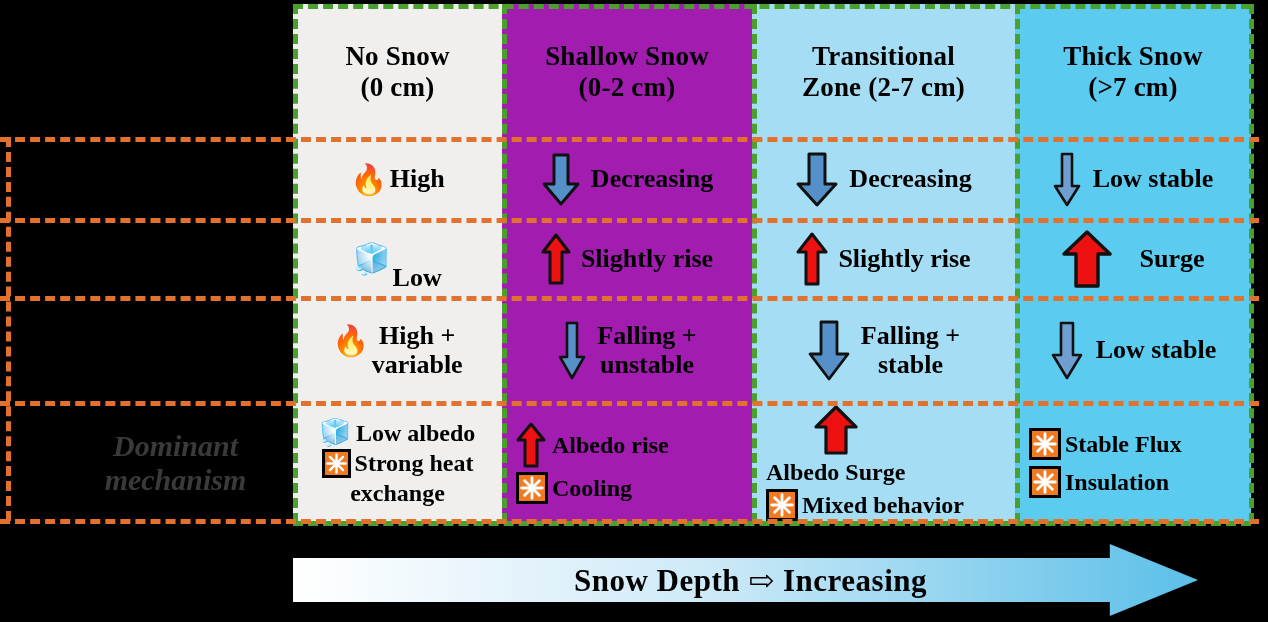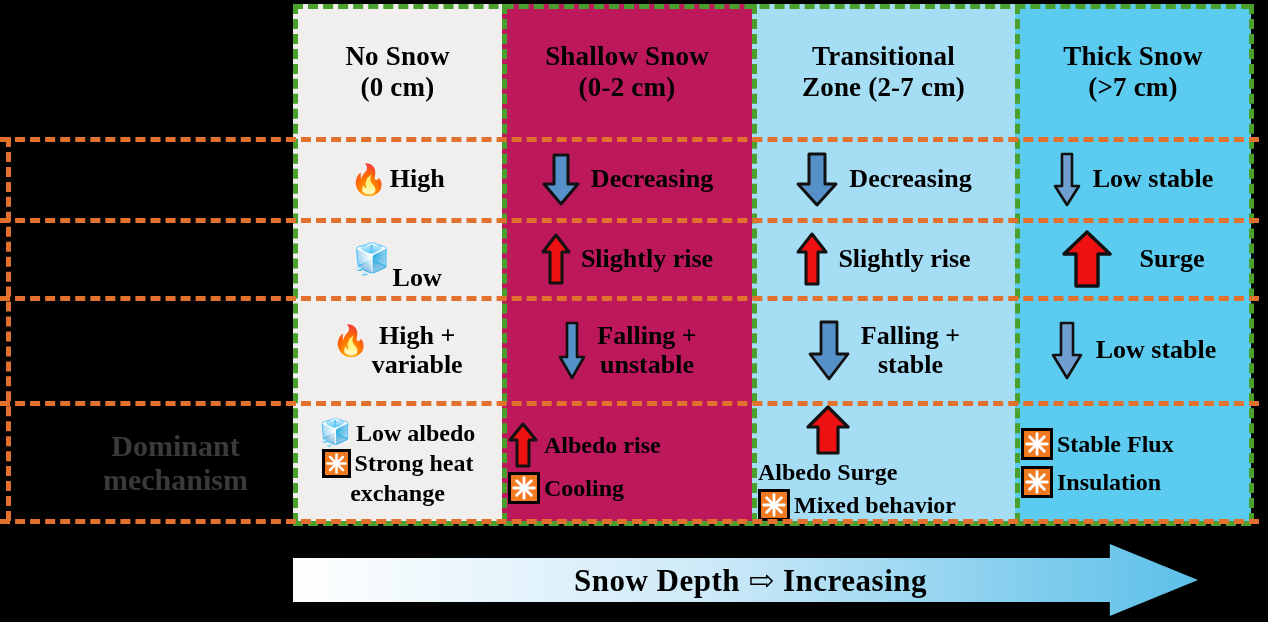--- a/index.html
+++ b/index.html
@@ -18,26 +18,26 @@
     width: 958px; height: 519px;
     display: grid;
     grid-template-columns: 209px 250px 263px 236px;
     grid-template-rows: 135px 81px 78px 105px 120px;
   }
   .cell {
     position: relative;
     display: flex; align-items: center; justify-content: center;
     text-align: center;
     color: #000;
-    padding: 2px 0;
+    padding: 2px 8px;
     overflow: hidden;
   }
   
   .col0 { background: #f0efee; }
-  .col1 { background: #be185d; }
+  .col1 { background: #a21caf; }
   .col2 { background: #a5ddf5; }
   .col3 { background: #5bcbf0; }
 
   
   .hdr { font-weight: bold; font-size: 27px; line-height: 1.12; letter-spacing: .2px; }
 
   
   .body-txt { font-weight: bold; font-size: 26px; line-height: 1.1; }
   .mech-txt { font-weight: bold; font-size: 24px; line-height: 1.12; }
 
@@ -58,20 +58,21 @@
     border-left: 5px dashed #e2712e;
     z-index: 7; pointer-events: none;
   }
 
   
   .rowlabels {
     position: absolute; left: 0; top: 4px;
     width: 351px; height: 519px;
     display: grid;
     grid-template-rows: 135px 81px 78px 105px 120px;
+    font-style: italic;
   }
   .rowlabel {
     display: flex; align-items: center; justify-content: center;
     text-align: center;
     font-weight: bold; font-size: 30px; line-height: 1.15;
     color: #000000;
     padding: 0 12px;
   }
   .rowlabel.dim { color: #3a3a3a; }
 

